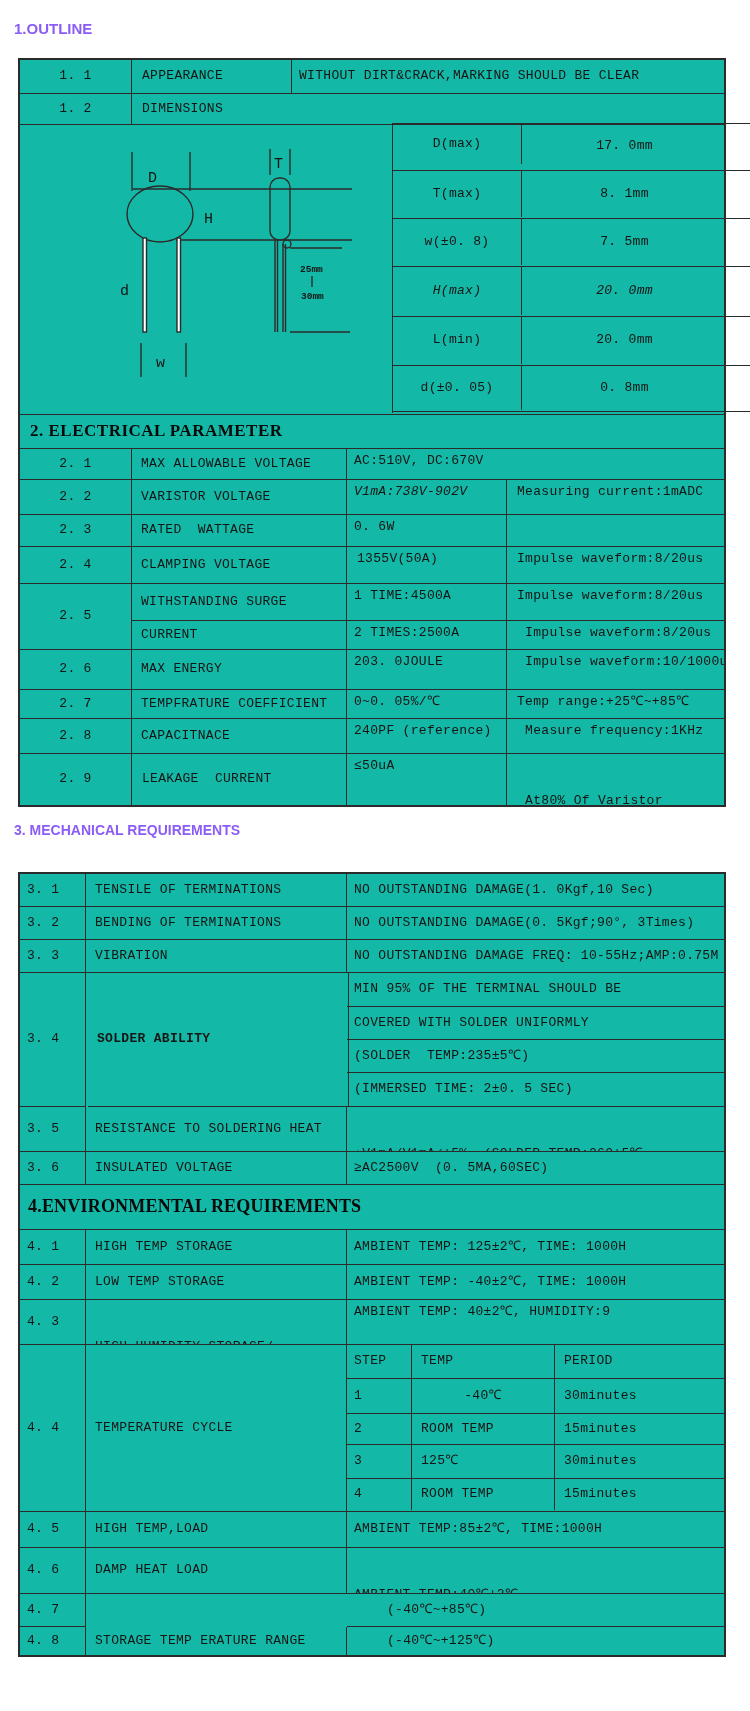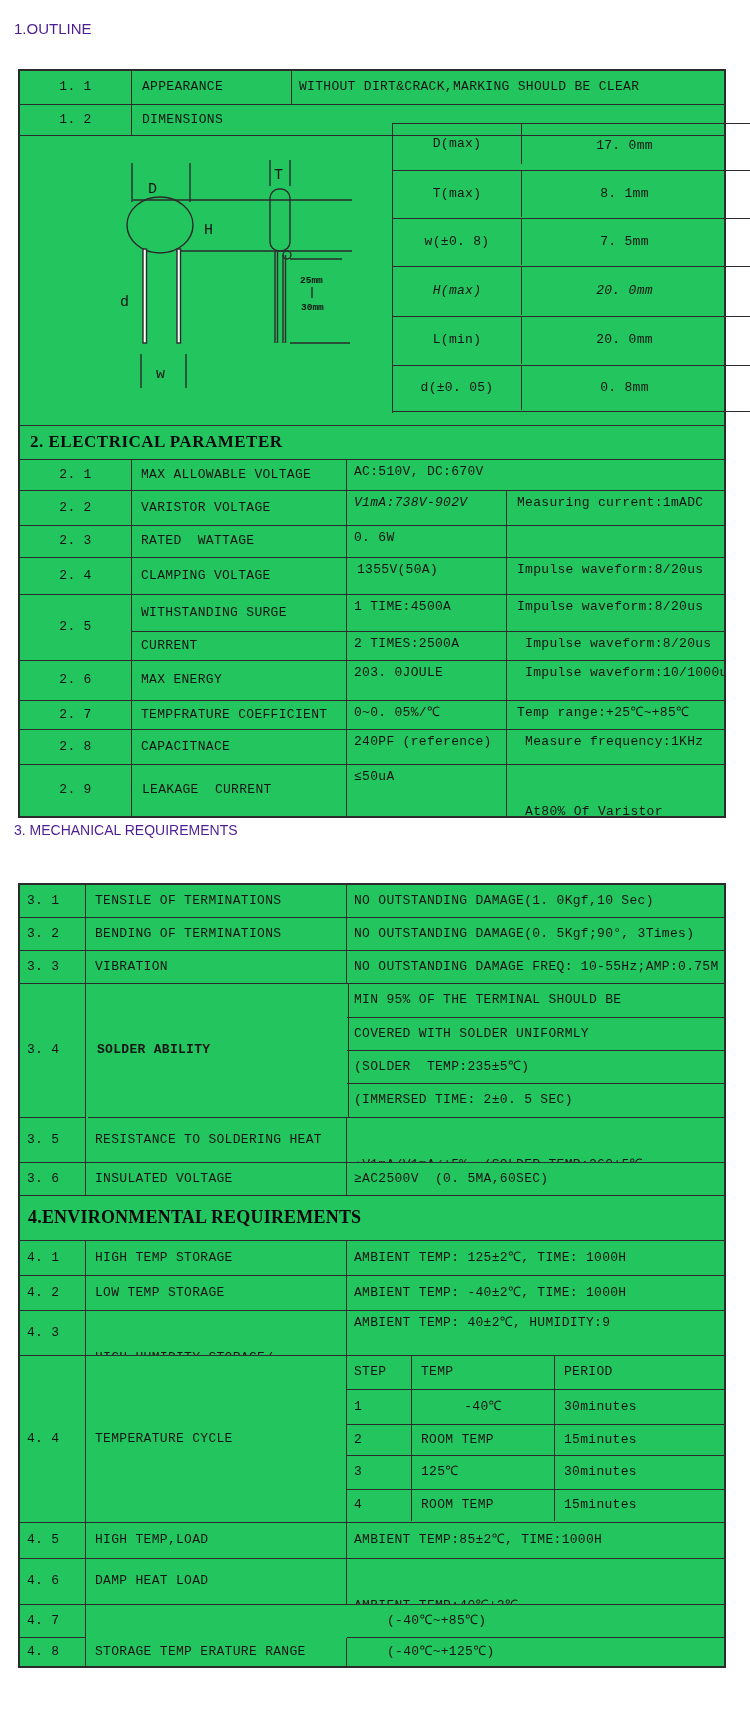--- a/index.html
+++ b/index.html
@@ -1,29 +1,29 @@
 <!DOCTYPE html>
 <html><head>
 <meta charset="utf-8">
 <style>
   html,body{margin:0;padding:0;background:#fff;}
   .page{position:relative;width:750px;height:1711px;background:#ffffff;overflow:hidden;
         font-family:"Liberation Mono","DejaVu Sans Mono",monospace;color:#151515;}
   .abs{position:absolute;box-sizing:border-box;}
-  .box{position:absolute;box-sizing:border-box;border:2px solid #2b2b2b;background:#22c55e;margin-top:11px;}
+  .box{position:absolute;box-sizing:border-box;border:2px solid #2b2b2b;background:#14b8a6;}
   .cell{position:absolute;box-sizing:border-box;display:flex;align-items:center;overflow:hidden;
         font-size:13px;letter-spacing:0.3px;white-space:pre;line-height:1.3;}
   .top{align-items:flex-start;padding-top:4px;}
   .blk{display:block;padding-top:3px;}
   .blk div{line-height:19px;}
   .ctr{justify-content:center;}
   .bR{border-right:1.6px solid #2b2b2b;}
   .bB{border-bottom:1.6px solid #2b2b2b;}
   .pL7{padding-left:7px;}.pL9{padding-left:9px;}.pL10{padding-left:10px;}.pL40{padding-left:40px;}
-  .h-sans{font-family:"Liberation Sans","DejaVu Sans",sans-serif;font-weight:normal;color:#4c1d95;}
+  .h-sans{font-family:"Liberation Sans","DejaVu Sans",sans-serif;font-weight:bold;color:#8b5cf6;}
   .h-serif{font-family:"Liberation Serif","DejaVu Serif",serif;font-weight:bold;color:#0a0a0a;}
   .h2row{font-size:17px;letter-spacing:0.5px;}
   .h4row{font-size:18px;letter-spacing:0.2px;}
   svg text{fill:#151515;font-family:"Liberation Mono","DejaVu Sans Mono",monospace;font-size:15px;}
   svg text.sm{font-size:9.5px;font-weight:bold;}
 </style>
 </head>
 <body>
 
 <div class="page">

